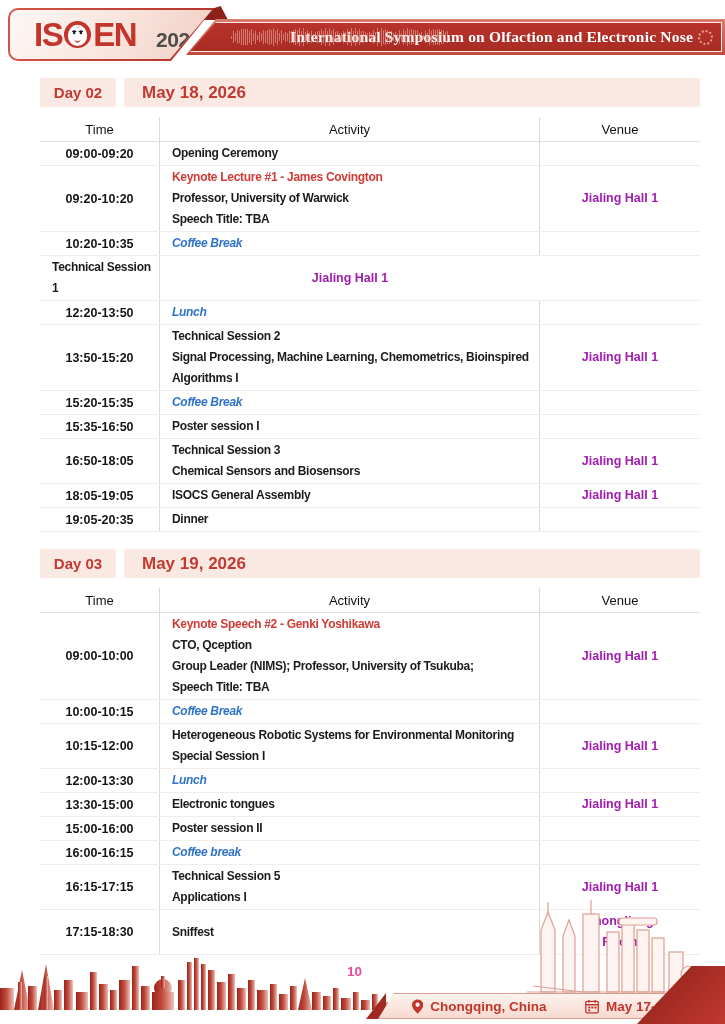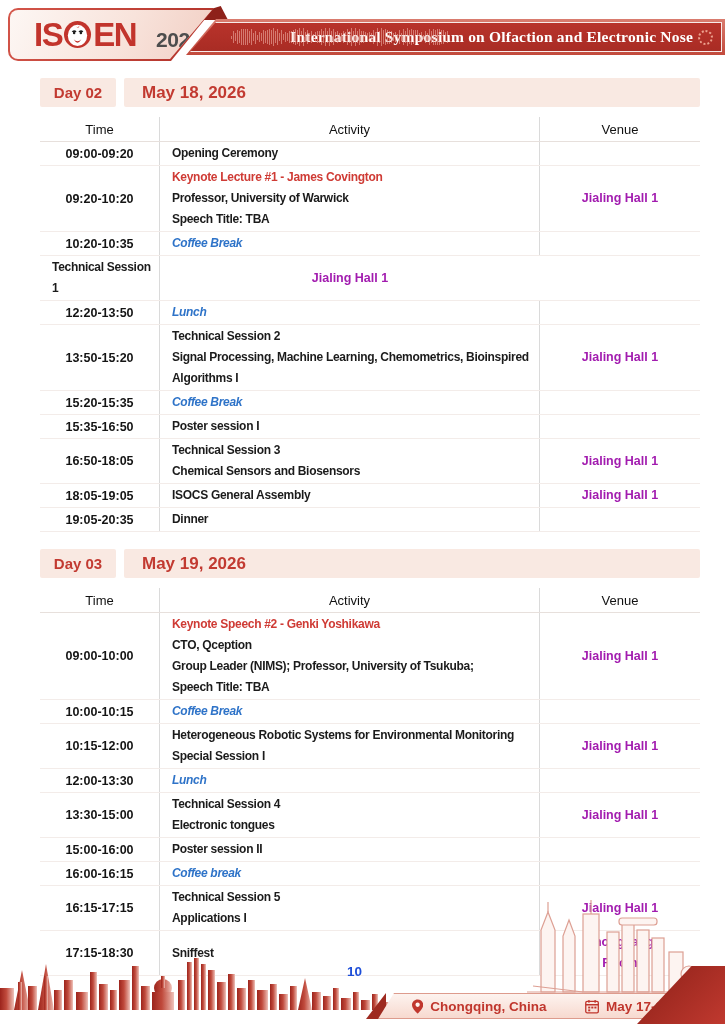--- a/index.html
+++ b/index.html
@@ -83,21 +83,21 @@
     display:flex; align-items:center; justify-content:center;
     font-weight:normal; font-size:13px; color:#111; min-height:24px;
   }
   .hcell.b { border-right:1px solid #dadada; }
   .aline { font-weight:bold; font-size:12px; letter-spacing:-.3px; line-height:21px; color:#1b1b1b; }
   .aline.red { color:#cf3b35; }
   .aline.break { color:#2e73c8; font-style:italic; }
 
   
   .pageno { position:absolute; left:0; right:16px; top:964px; text-align:center;
-    font-weight:bold; font-size:13.5px; color:#1d4ed8; z-index:5; }
+    font-weight:bold; font-size:13.5px; color:#ec4899; z-index:5; }
   .sky-left { position:absolute; left:0; bottom:10px; width:440px; height:62px; z-index:1; }
   .sky-right { position:absolute; right:22px; bottom:26px; width:180px; height:102px; z-index:1; }
   .foot-banner {
     position:absolute; left:378px; bottom:5px; width:330px; height:26px; z-index:3;
     background:linear-gradient(180deg,#fdf3ef,#f7d9cf);
     border-top:1px solid #dd9b8d; border-bottom:1px solid #dd9b8d;
     clip-path:polygon(16px 0,100% 0,100% 100%,0 100%);
     display:flex; align-items:center; gap:7px; padding-left:34px;
     color:#c0362d; font-weight:bold; font-size:13.5px; white-space:nowrap;
   }
@@ -408,21 +408,20 @@
             <div class="trow">
               <div class="cell c-time">12:00-13:30</div>
               <div class="cell c-act">
                 <div class="aline break">Lunch</div>
               </div>
               <div class="cell c-ven"></div>
             </div>
             <div class="trow">
               <div class="cell c-time">13:30-15:00</div>
               <div class="cell c-act">
-                <div class="aline plain">Technical Session 4</div>
                 <div class="aline plain">Electronic tongues</div>
               </div>
               <div class="cell c-ven">
                 <div class="vline">Jialing Hall 1</div>
               </div>
             </div>
             <div class="trow">
               <div class="cell c-time">15:00-16:00</div>
               <div class="cell c-act">
                 <div class="aline plain">Poster session II</div>

